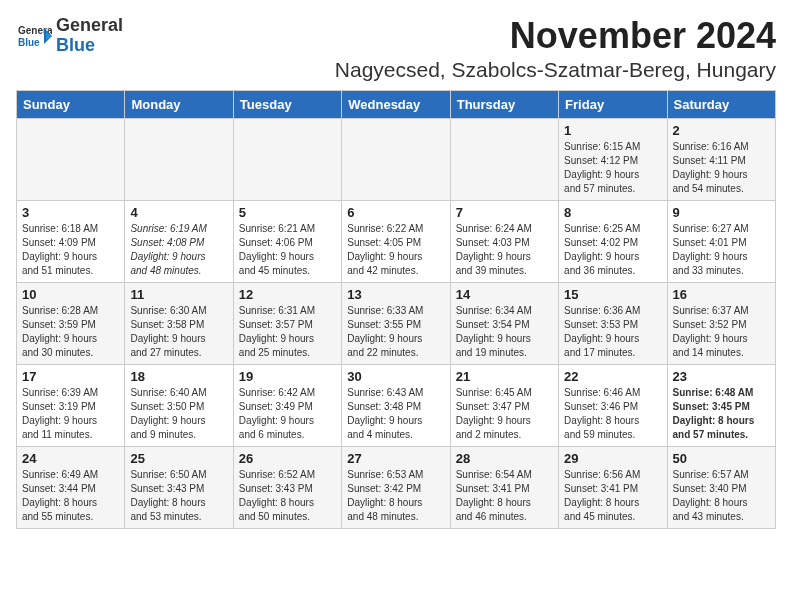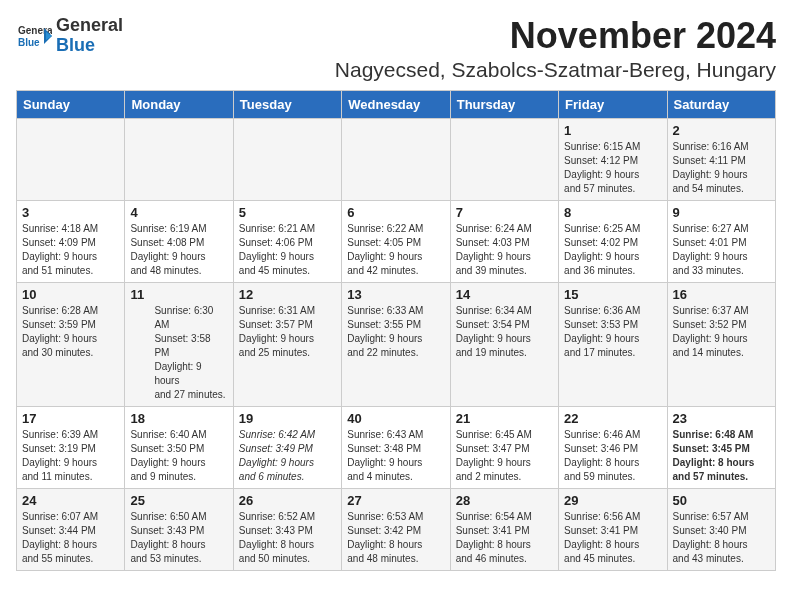--- a/index.html
+++ b/index.html
@@ -141,28 +141,28 @@
           <span class="day-num">2</span>
           <div class="cell-info" style="white-space: pre-line;">Sunrise: 6:16 AM
 Sunset: 4:11 PM
 Daylight: 9 hours
 and 54 minutes.</div>
         </td>
       </tr>
       <tr>
         <td>
           <span class="day-num">3</span>
-          <div class="cell-info" style="white-space: pre-line;">Sunrise: 4:18 AM
+          <div class="cell-info" style="white-space: pre-line;">Sunrise: 6:18 AM
 Sunset: 4:09 PM
 Daylight: 9 hours
 and 51 minutes.</div>
         </td>
         <td>
           <span class="day-num">4</span>
-          <div class="cell-info" style="white-space: pre-line;">Sunrise: 6:19 AM
+          <div class="cell-info" style="white-space: pre-line; font-style: italic;">Sunrise: 6:19 AM
 Sunset: 4:08 PM
 Daylight: 9 hours
 and 48 minutes.</div>
         </td>
         <td>
           <span class="day-num">5</span>
           <div class="cell-info" style="white-space: pre-line;">Sunrise: 6:21 AM
 Sunset: 4:06 PM
 Daylight: 9 hours
 and 45 minutes.</div>
@@ -199,21 +199,21 @@
       <tr>
         <td>
           <span class="day-num">10</span>
           <div class="cell-info" style="white-space: pre-line;">Sunrise: 6:28 AM
 Sunset: 3:59 PM
 Daylight: 9 hours
 and 30 minutes.</div>
         </td>
         <td>
           <span class="day-num">11</span>
-          <div class="cell-info" style="white-space: pre-line; margin-left: 24px;">Sunrise: 6:30 AM
+          <div class="cell-info" style="white-space: pre-line;">Sunrise: 6:30 AM
 Sunset: 3:58 PM
 Daylight: 9 hours
 and 27 minutes.</div>
         </td>
         <td>
           <span class="day-num">12</span>
           <div class="cell-info" style="white-space: pre-line;">Sunrise: 6:31 AM
 Sunset: 3:57 PM
 Daylight: 9 hours
 and 25 minutes.</div>
@@ -257,27 +257,27 @@
         </td>
         <td>
           <span class="day-num">18</span>
           <div class="cell-info" style="white-space: pre-line;">Sunrise: 6:40 AM
 Sunset: 3:50 PM
 Daylight: 9 hours
 and 9 minutes.</div>
         </td>
         <td>
           <span class="day-num">19</span>
-          <div class="cell-info" style="white-space: pre-line; font-style: italic;">Sunrise: 6:42 AM
+          <div class="cell-info" style="white-space: pre-line;">Sunrise: 6:42 AM
 Sunset: 3:49 PM
 Daylight: 9 hours
 and 6 minutes.</div>
         </td>
         <td>
-          <span class="day-num">40</span>
+          <span class="day-num">30</span>
           <div class="cell-info" style="white-space: pre-line;">Sunrise: 6:43 AM
 Sunset: 3:48 PM
 Daylight: 9 hours
 and 4 minutes.</div>
         </td>
         <td>
           <span class="day-num">21</span>
           <div class="cell-info" style="white-space: pre-line;">Sunrise: 6:45 AM
 Sunset: 3:47 PM
 Daylight: 9 hours
@@ -294,21 +294,21 @@
           <span class="day-num">23</span>
           <div class="cell-info" style="white-space: pre-line; font-weight: bold;">Sunrise: 6:48 AM
 Sunset: 3:45 PM
 Daylight: 8 hours
 and 57 minutes.</div>
         </td>
       </tr>
       <tr>
         <td>
           <span class="day-num">24</span>
-          <div class="cell-info" style="white-space: pre-line;">Sunrise: 6:07 AM
+          <div class="cell-info" style="white-space: pre-line;">Sunrise: 6:49 AM
 Sunset: 3:44 PM
 Daylight: 8 hours
 and 55 minutes.</div>
         </td>
         <td>
           <span class="day-num">25</span>
           <div class="cell-info" style="white-space: pre-line;">Sunrise: 6:50 AM
 Sunset: 3:43 PM
 Daylight: 8 hours
 and 53 minutes.</div>

